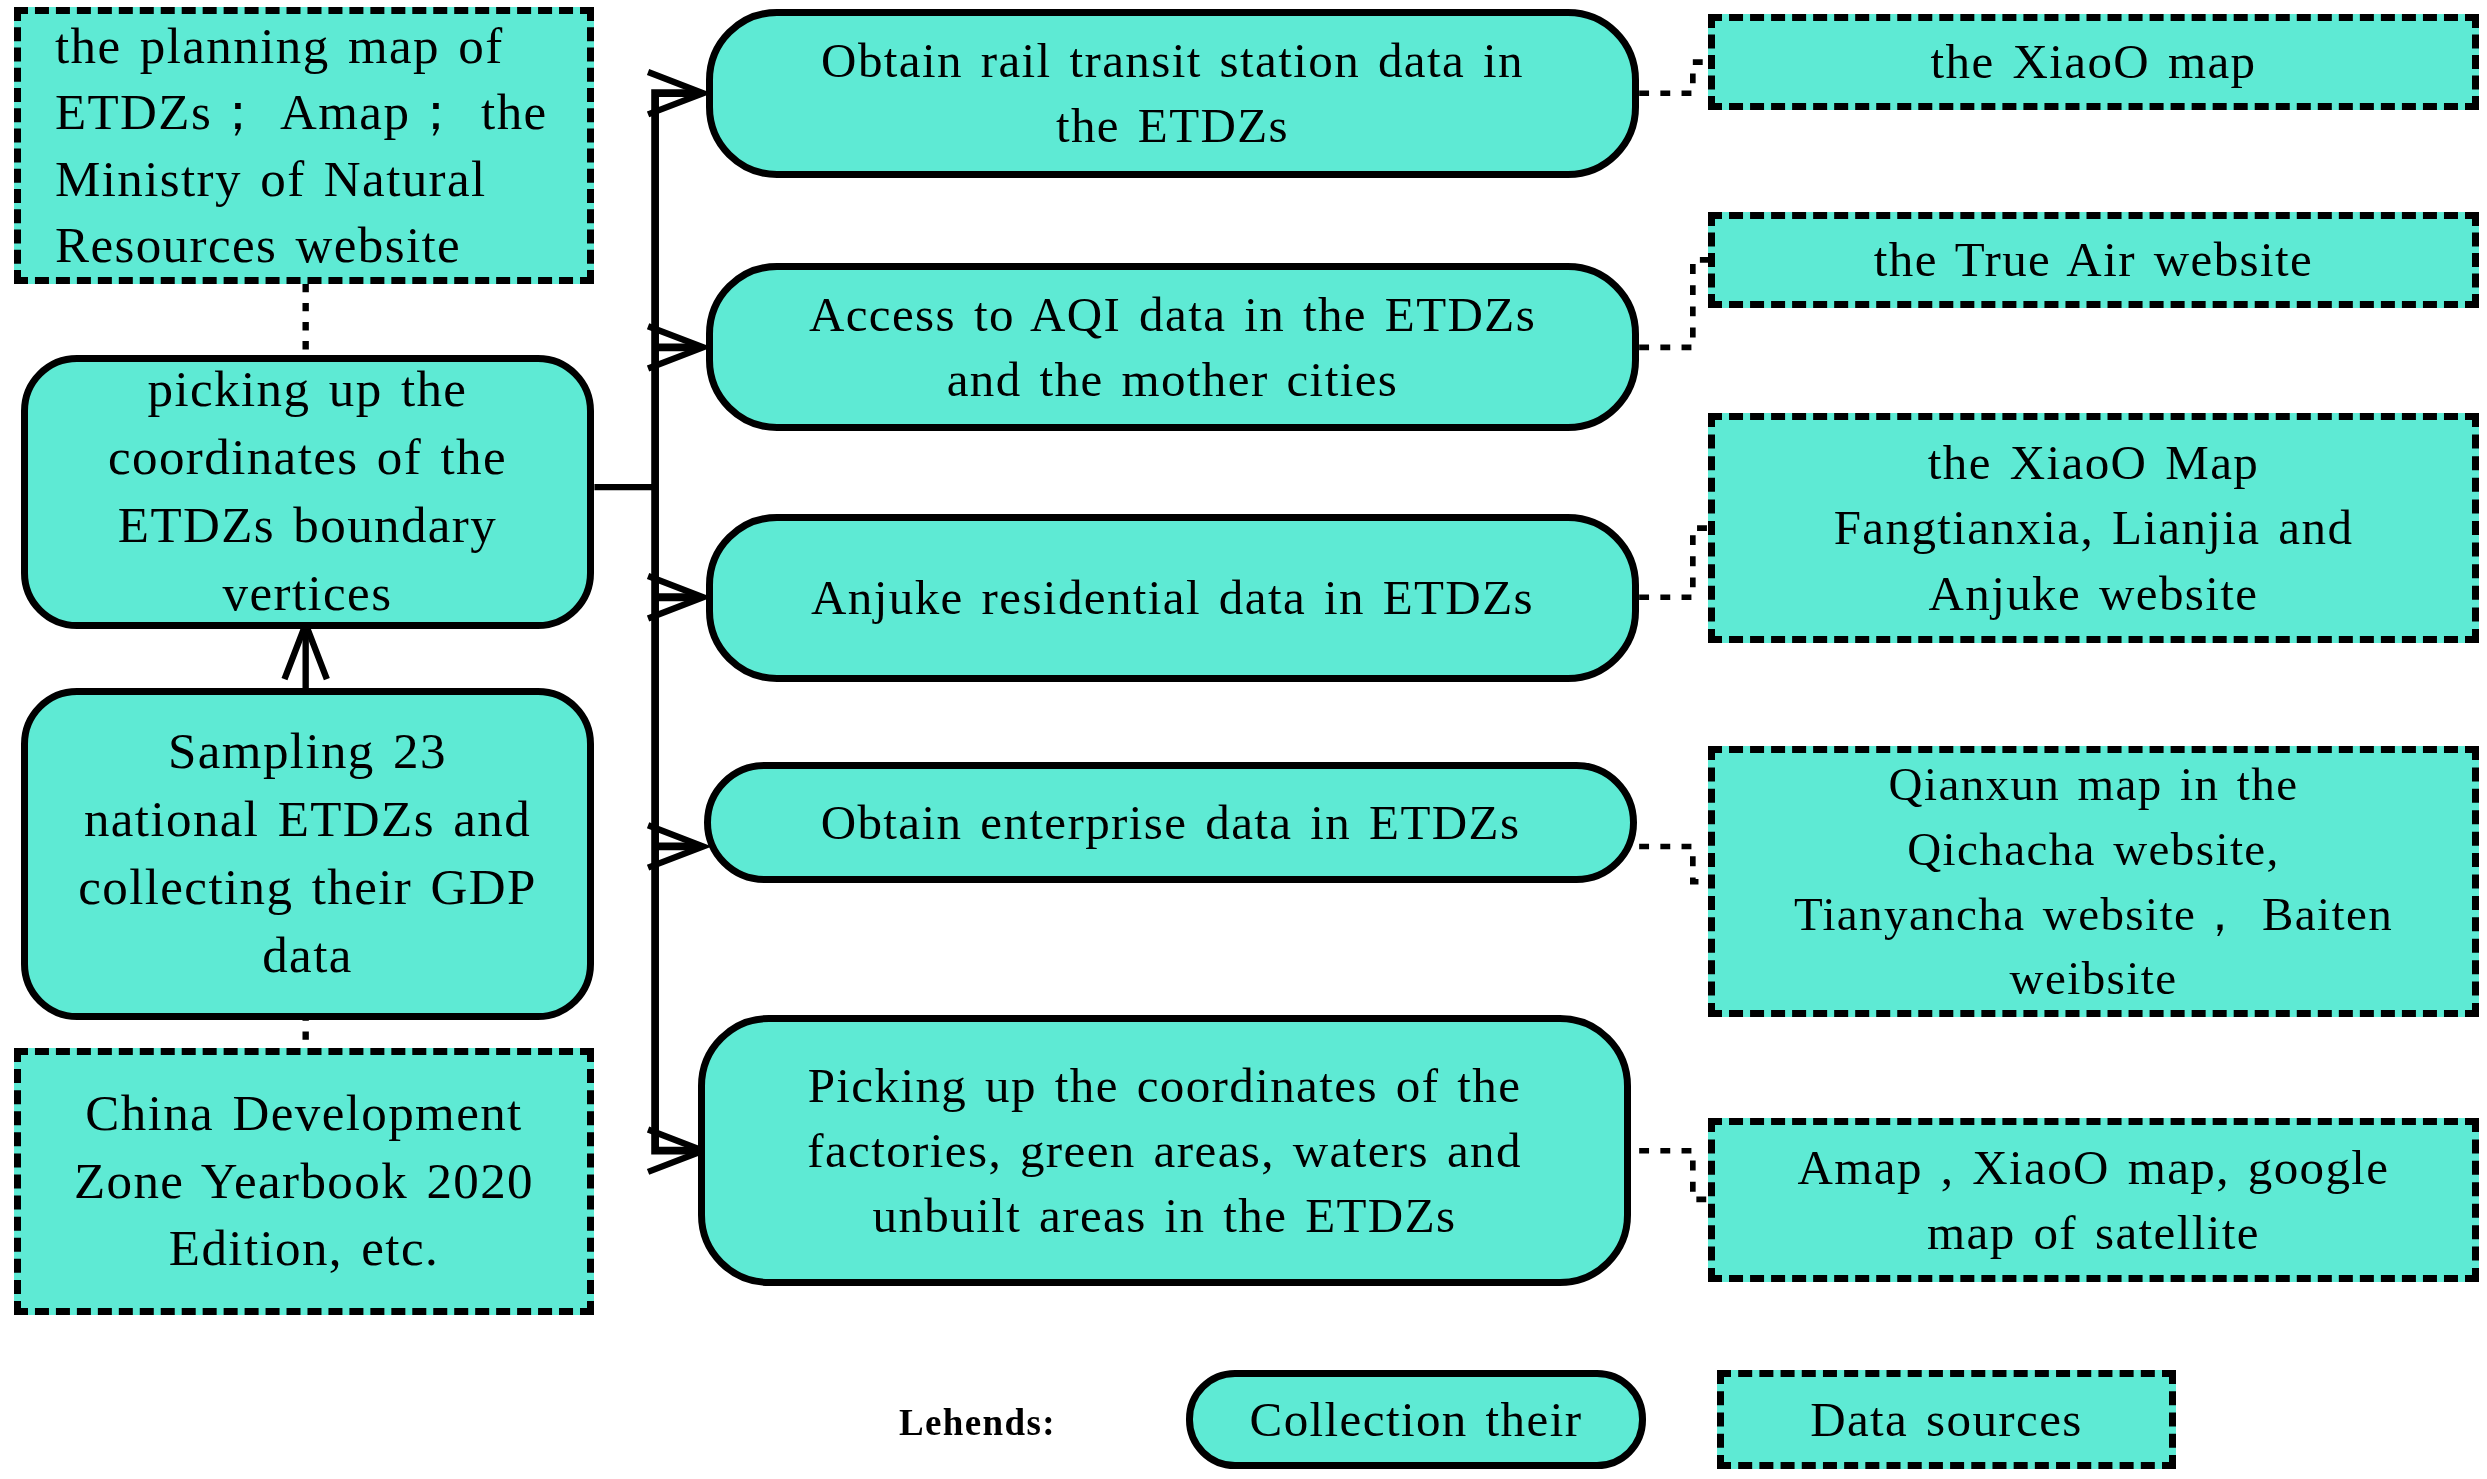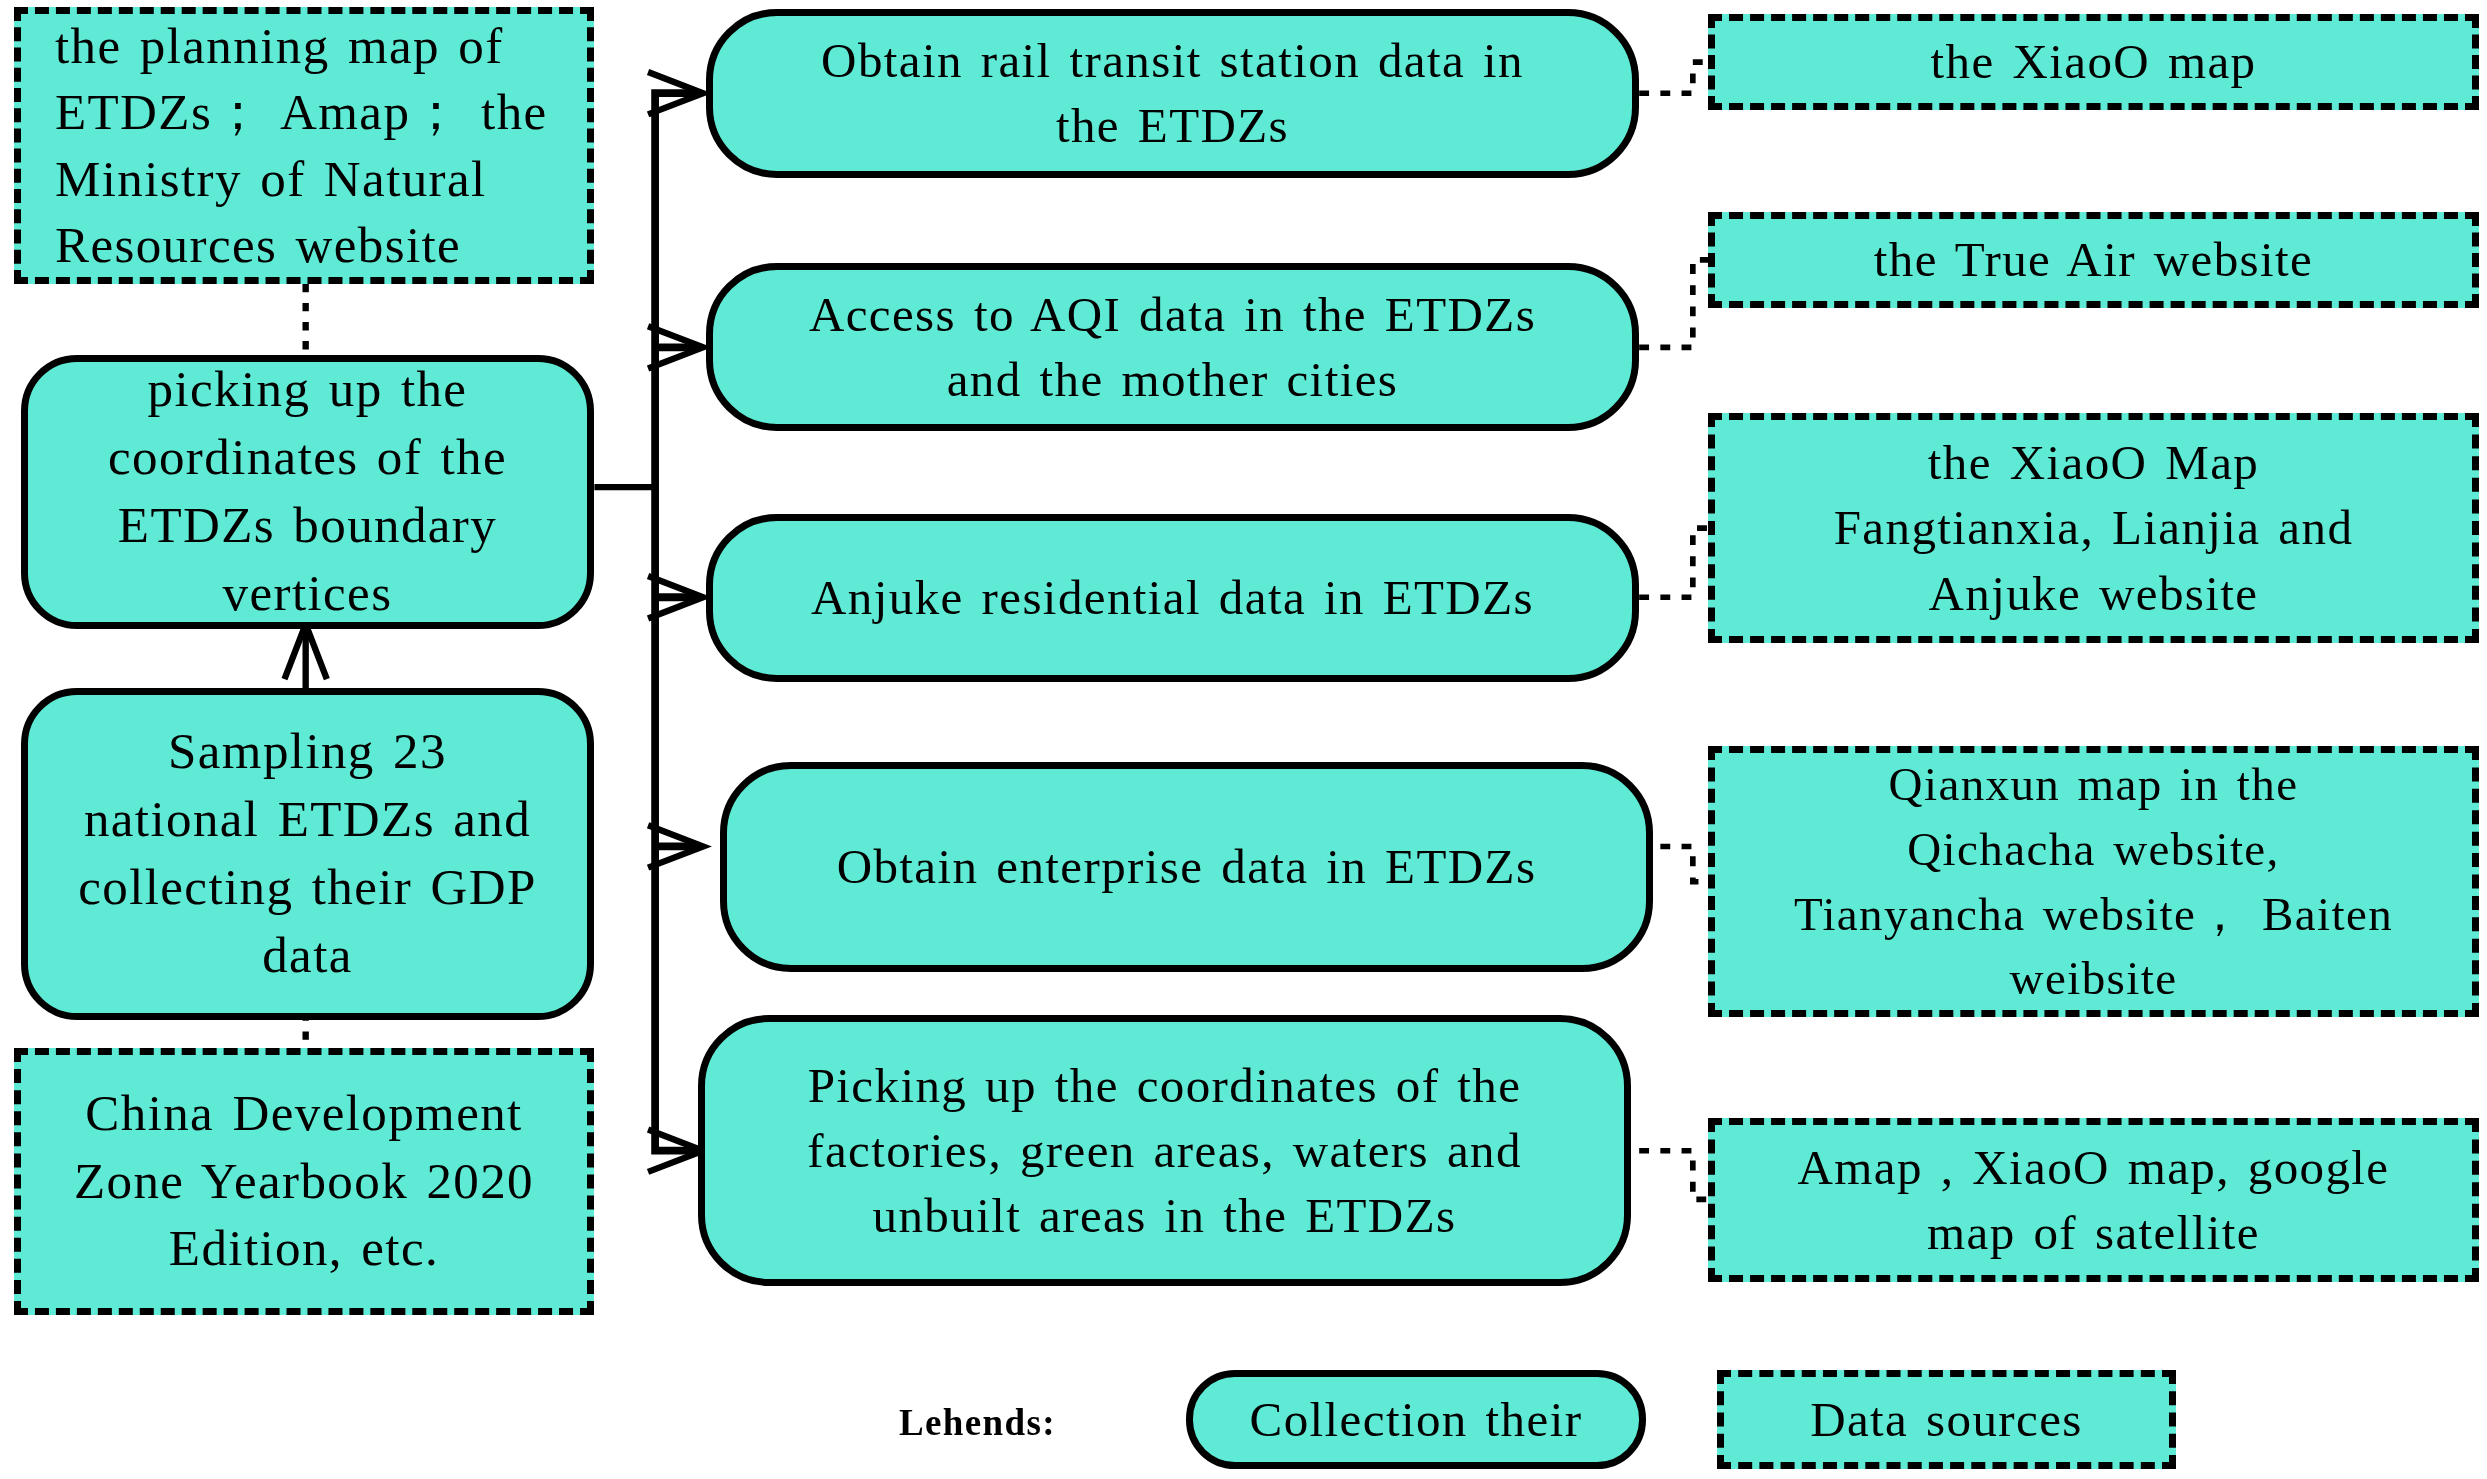--- a/index.html
+++ b/index.html
@@ -25,21 +25,21 @@
   
   #src-top{left:14px;top:7px;width:580px;height:277px;
     justify-content:flex-start;text-align:left;padding-left:34px;font-size:51px;line-height:1.3;}
   #step-picking{left:21px;top:349px;width:573px;height:274px;border-radius:56px;font-size:51px;margin-top:6px;}
   #step-sampling{left:21px;top:688px;width:573px;height:332px;border-radius:56px;font-size:51px;}
   #src-bottom{left:14px;top:1048px;width:580px;height:267px;font-size:51px;}
   
   #m1{left:706px;top:8.5px;width:933px;height:169px;}
   #m2{left:706px;top:263px;width:933px;height:168px;}
   #m3{left:706px;top:514px;width:933px;height:168px;}
-  #m4{left:720px;top:762px;width:933px;height:210px;}
+  #m4{left:704px;top:762px;width:933px;height:121px;}
   #m5{left:698px;top:1015px;width:933px;height:271px;}
   
   #r1{left:1708px;top:14px;width:771px;height:96px;}
   #r2{left:1708px;top:212px;width:771px;height:96px;}
   #r3{left:1708px;top:413px;width:771px;height:230px;}
   #r4{left:1708px;top:746px;width:771px;height:271px;font-size:47px;line-height:1.38;}
   #r5{left:1708px;top:1118px;width:771px;height:164px;}
   
   #legend-label{left:833px;top:1380px;width:289px;height:85px;
     font-weight:bold;font-size:37px;border:none;background:transparent;}

